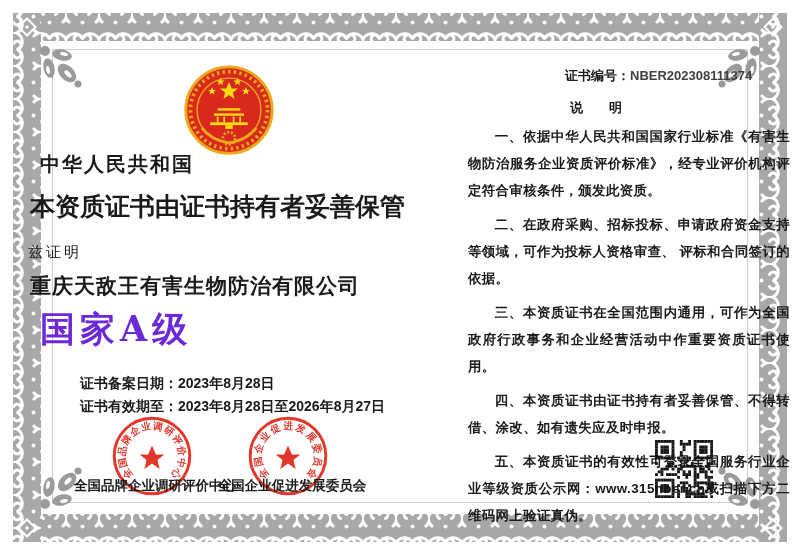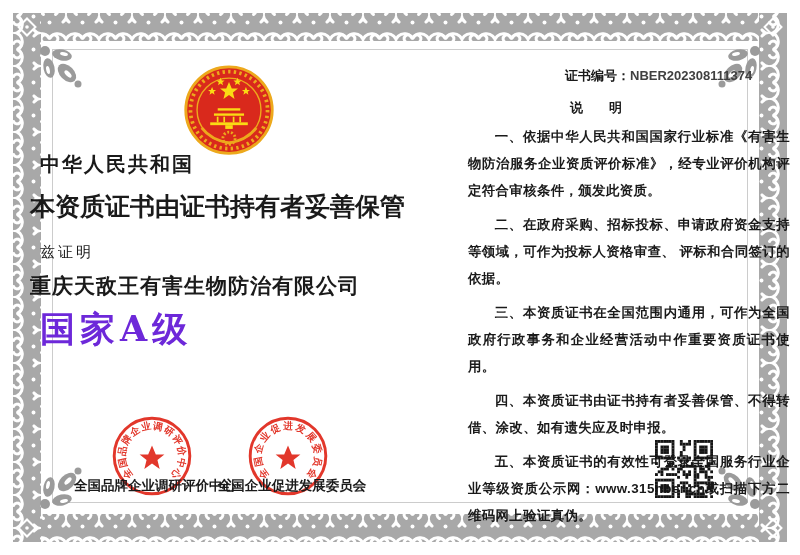--- a/index.html
+++ b/index.html
@@ -2,21 +2,21 @@
 <html><head>
 <meta charset="utf-8">
 <style>
   html,body{margin:0;padding:0;background:#ffffff;}
   .page{position:relative;width:800px;height:555px;background:#fff;overflow:hidden;
         font-family:"Liberation Sans","DejaVu Sans",sans-serif;color:#1a1a1a;}
   .abs{position:absolute;}
   svg{display:block;}
   .country-title{top:151px;left:40px;width:390px;font-size:20px;font-weight:bold;letter-spacing:2px;}
   .cert-title{top:190px;left:30px;width:410px;font-size:25px;font-weight:bold;letter-spacing:0px;}
-  .certify{top:243px;left:40px;width:390px;font-size:15px;letter-spacing:3px;font-weight:500;}
+  .certify{top:243px;left:28px;width:390px;font-size:15px;letter-spacing:3px;font-weight:500;}
   .company{top:272px;left:30px;width:410px;font-size:21px;font-weight:bold;letter-spacing:1px;}
   .grade{top:306px;left:40px;width:390px;font-size:35px;font-weight:bold;letter-spacing:5px;
          font-family:"DejaVu Serif","Liberation Serif",serif;}
   .dates{top:372px;left:80px;width:330px;text-align:left;font-size:14px;font-weight:bold;line-height:23px;}
 
   
   .cert-no{top:67px;left:565px;font-size:13px;font-weight:bold;white-space:nowrap;}
   .notes-heading{top:99px;left:435px;width:322px;text-align:center;font-size:13px;font-weight:bold;}
   .notes{top:123px;left:435px;width:322px;margin-left:33px;}
   .notes p{margin:0 0 7px 0;font-size:13.4px;line-height:27px;font-weight:bold;
@@ -113,20 +113,24 @@
 
   <div class="abs cert-no">
     <span>证书编号：</span><span style="color:#404040">NBER202308111374</span>
   </div>
 
   <div class="abs country-title">中华人民共和国</div>
   <div class="abs cert-title">本资质证书由证书持有者妥善保管</div>
   <div class="abs certify">兹证明</div>
   <div class="abs company">重庆天敌王有害生物防治有限公司</div>
   <div class="abs grade" style="color:#6d28d9">国家A级</div>
+  <div class="abs dates">
+    <div>证书备案日期：2023年8月28日</div>
+    <div>证书有效期至：2023年8月28日至2026年8月27日</div>
+  </div>
 
   <div class="abs notes-heading">说　　明</div>
   <div class="abs notes">
     <p>一、依据中华人民共和国国家行业标准《有害生物防治服务企业资质评价标准》，经专业评价机构评定符合审核条件，颁发此资质。</p>
     <p>二、在政府采购、招标投标、申请政府资金支持等领域，可作为投标人资格审查、 评标和合同签订的依据。</p>
     <p>三、本资质证书在全国范围内通用，可作为全国政府行政事务和企业经营活动中作重要资质证书使用。</p>
     <p>四、本资质证书由证书持有者妥善保管、不得转借、涂改、如有遗失应及时申报。</p>
     <p>五、本资质证书的有效性可登录全国服务行业企业等级资质公示网：www.315nber.cn或扫描下方二维码网上验证真伪。</p>
   </div>
 

